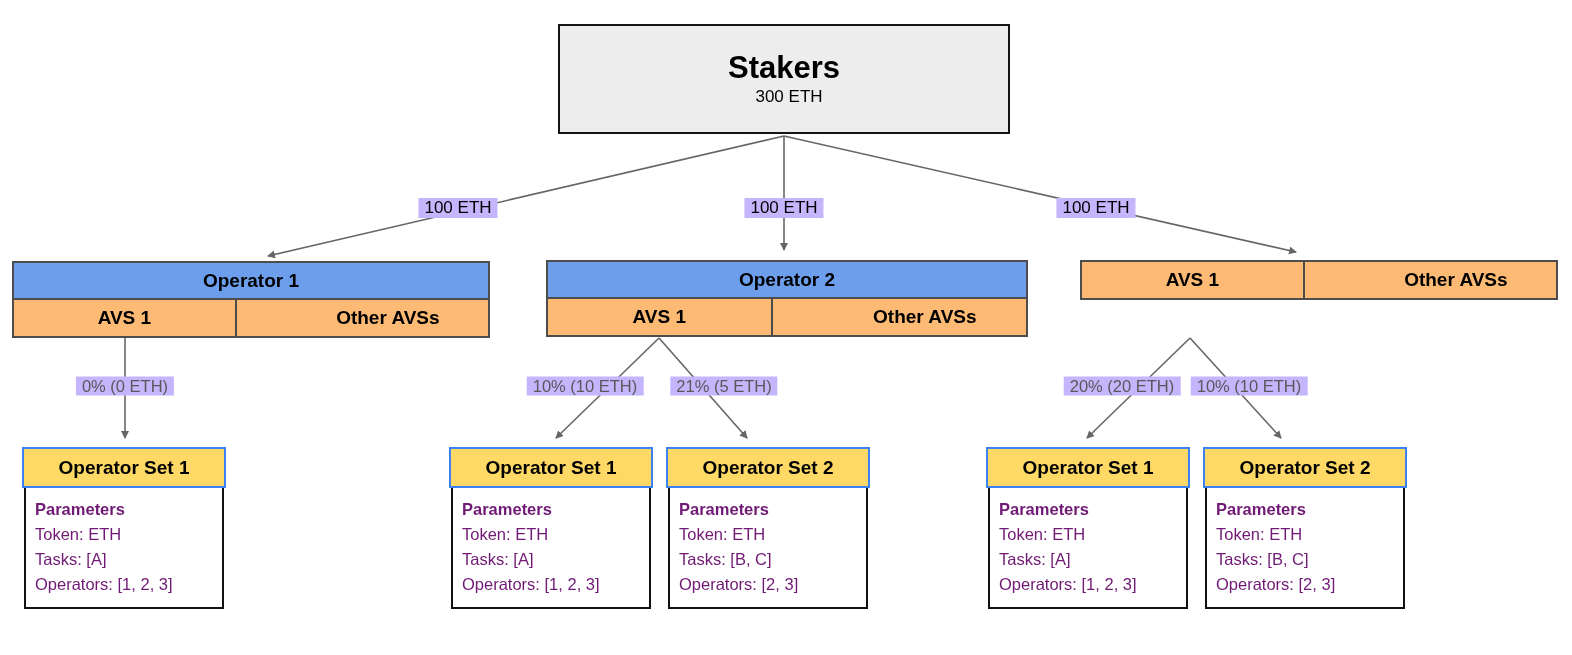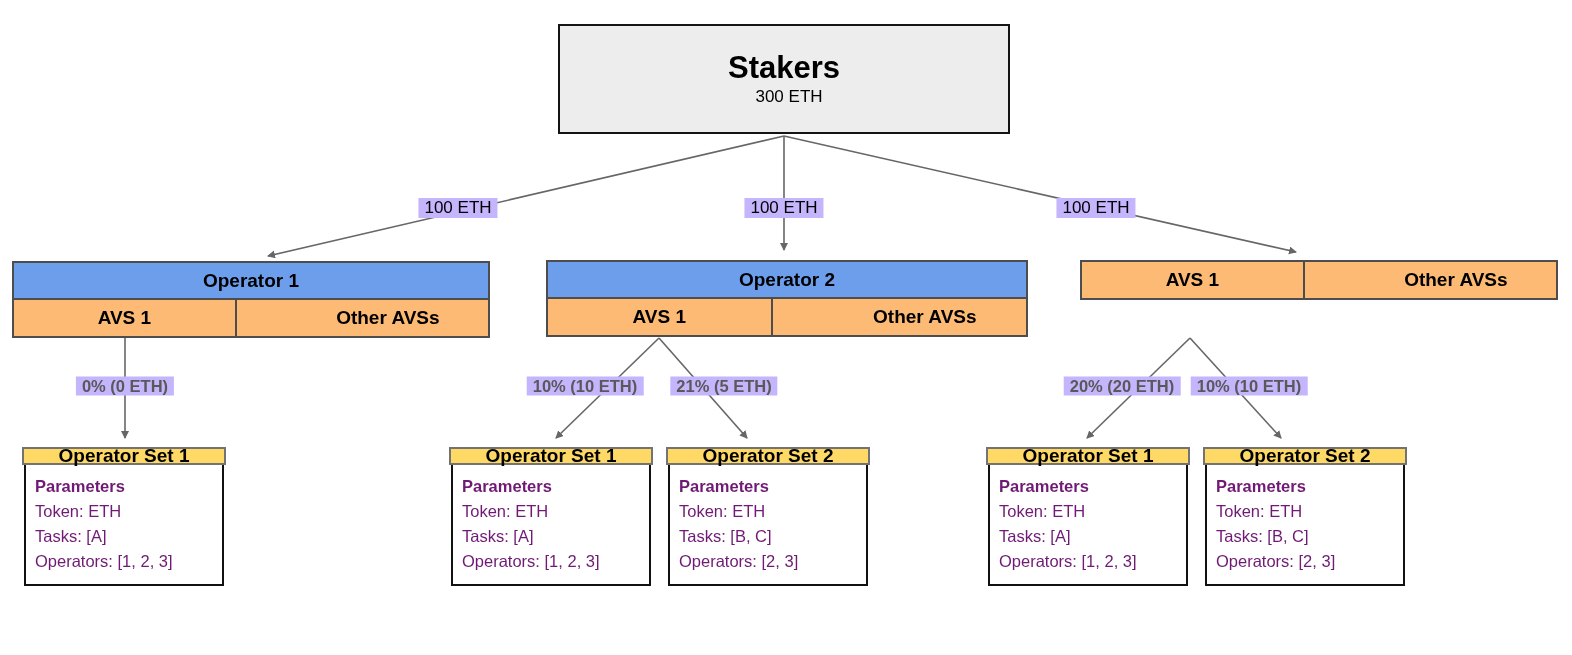--- a/index.html
+++ b/index.html
@@ -90,23 +90,23 @@
   }
   .avs-cell.other { flex: 1; margin-left: 43px; }
   
   .opset {
     position: absolute;
     width: 204px;
     z-index: 2;
   }
   .opset-header {
     position: relative;
-    height: 18px;
+    height: 41px;
     background: #ffd966;
-    border: 2px solid #737373;
+    border: 2px solid #3b82f6;
     box-sizing: border-box;
     display: flex;
     align-items: center;
     justify-content: center;
     font-size: 19px;
     font-weight: bold;
     color: #000;
     z-index: 2;
   }
   .opset-body {
@@ -129,21 +129,21 @@
     padding: 0 6px;
     white-space: nowrap;
     z-index: 3;
   }
   .stake-label {
     font-size: 17px;
     color: #000000;
   }
   .alloc-label {
     font-size: 16.5px;
-    font-weight: bold;
+    font-weight: normal;
     color: #595959;
   }
 </style>
 </head>
 <body>
 
 <div id="diagram">
 
   <svg id="connectors" viewBox="0 0 1572 655" xmlns="http://www.w3.org/2000/svg">
     <defs>

